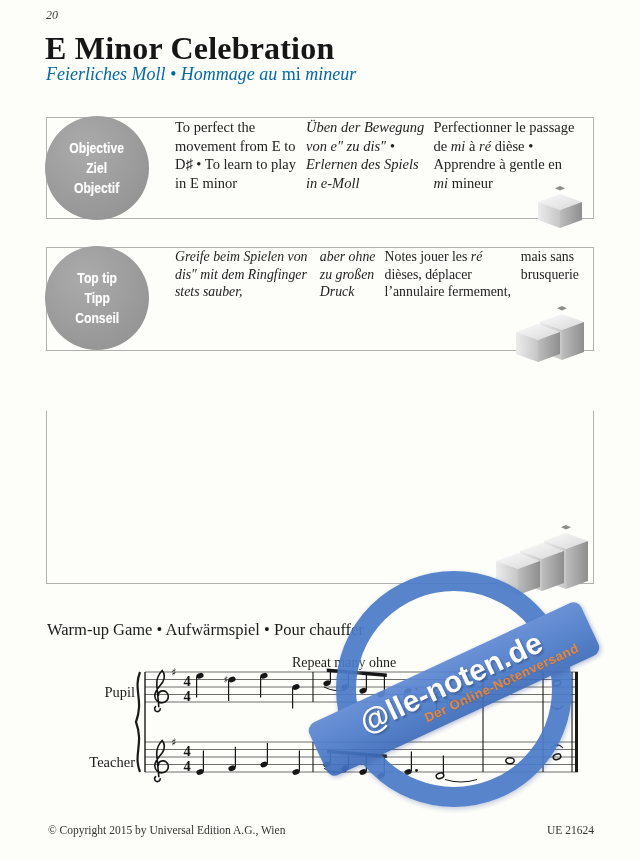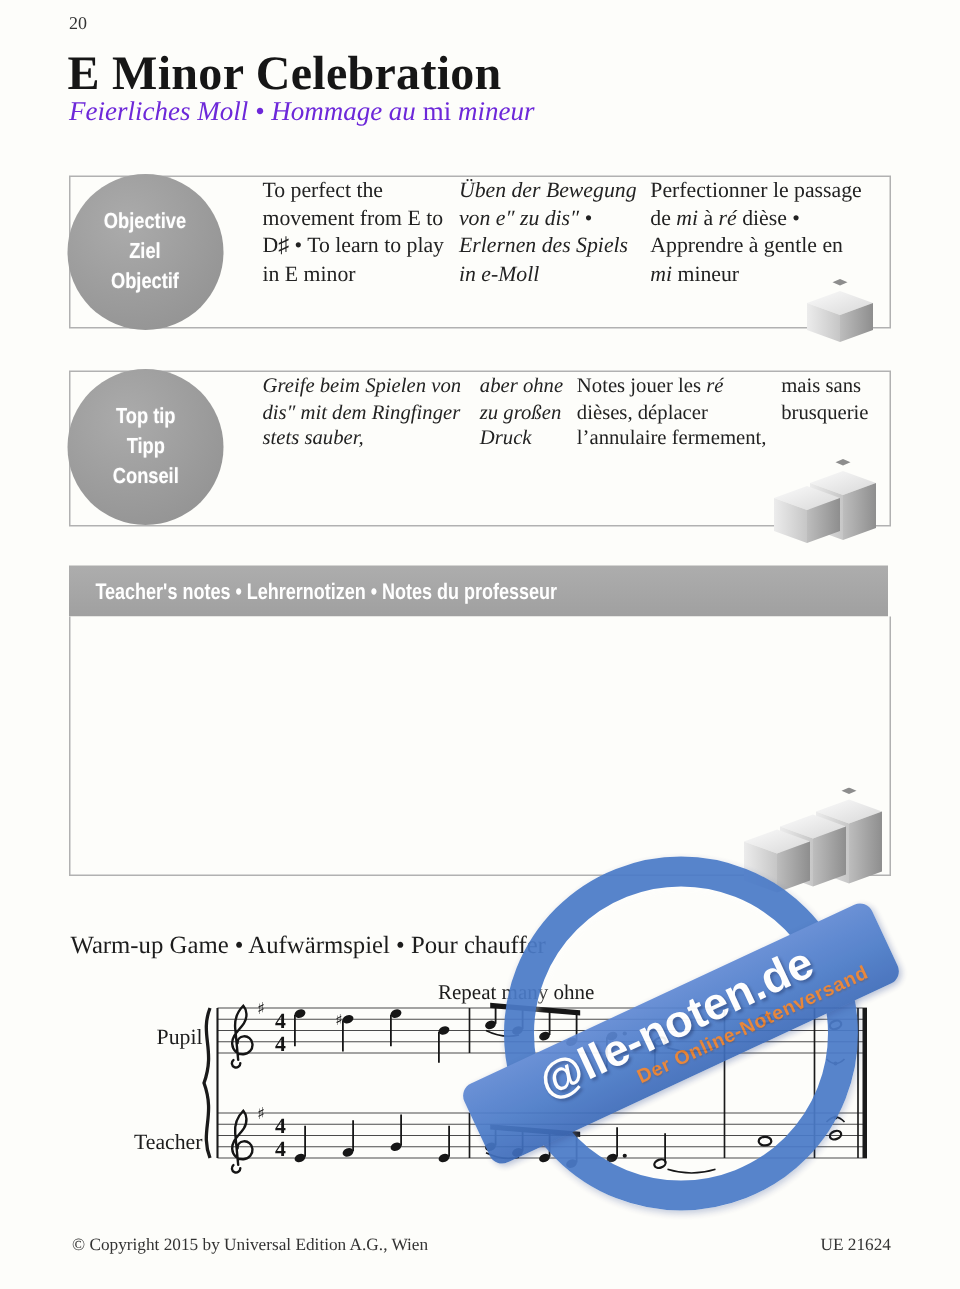--- a/index.html
+++ b/index.html
@@ -1,23 +1,23 @@
 <!DOCTYPE html>
 <html><head>
 <meta charset="utf-8">
 <style>
   html,body{margin:0;padding:0;background:#e9e9e9;}
   .page{position:relative;width:640px;height:859px;background:#fdfdfa;overflow:hidden;
         font-family:"Liberation Serif", serif;color:#222;}
   .abs{position:absolute;}
   .seg-italic{font-style:italic;}
 
-  .page-number{left:46px;top:8px;font-size:12px;color:#333;}
+  .page-number{left:46px;top:8px;font-size:12px;color:#333;font-style:italic;}
   .title{left:45px;top:30px;font-size:32px;font-weight:bold;color:#161616;letter-spacing:.2px;}
-  .subtitle{left:46px;top:64px;font-size:18px;color:#6d28d9;}
+  .subtitle{left:46px;top:64px;font-size:18px;color:#0369a1;}
 
   .info-box{left:46px;width:546px;border:1px solid #b1b1b1;background:#fdfdfa;}
   .box-objective{top:117px;height:100px;}
   .box-tip{top:247px;height:102px;}
   .circle{position:absolute;left:-2px;top:-2px;width:104px;height:104px;border-radius:50%;
           background:radial-gradient(circle at 38% 32%, #ababab, #979797 70%, #8f8f8f);
           display:flex;align-items:center;justify-content:center;}
   .circle-label{color:#fff;font-family:"Liberation Sans", sans-serif;font-weight:bold;
                 font-size:14.5px;line-height:20px;text-align:center;transform:scaleX(.84);
                 text-shadow:0 0 1px rgba(255,255,255,.4);}
@@ -124,23 +124,20 @@
       <polygon points="49,0 54,2.2 49,4.4 44,2.2" fill="#8d8d8d"></polygon>
       <polygon points="49,8 71,16 49,24 27,16" fill="url(#faceT)"></polygon>
       <polygon points="49,24 71,16 71,46 49,54" fill="url(#faceR)"></polygon>
       <polygon points="27,16 49,24 49,54 27,46" fill="url(#faceL)"></polygon>
       <polygon points="25,18 47,26 25,34 3,26" fill="url(#faceT)"></polygon>
       <polygon points="25,34 47,26 47,48 25,56" fill="url(#faceR)"></polygon>
       <polygon points="3,26 25,34 25,56 3,48" fill="url(#faceL)"></polygon>
     </svg>
   </div>
 
-  <div class="abs notes-bar">
-    <div class="notes-bar-label">Teacher's notes • Lehrernotizen • Notes du professeur</div>
-  </div>
   <div class="abs notes-box">
     <svg class="step-icon steps3" viewBox="0 0 98 84">
       <polygon points="73,0 78,2.2 73,4.4 68,2.2" fill="#8d8d8d"></polygon>
       <polygon points="73,8 95,16 73,24 51,16" fill="url(#faceT)"></polygon>
       <polygon points="73,24 95,16 95,56 73,64" fill="url(#faceR)"></polygon>
       <polygon points="51,16 73,24 73,64 51,56" fill="url(#faceL)"></polygon>
       <polygon points="49,18 71,26 49,34 27,26" fill="url(#faceT)"></polygon>
       <polygon points="49,34 71,26 71,58 49,66" fill="url(#faceR)"></polygon>
       <polygon points="27,26 49,34 49,66 27,58" fill="url(#faceL)"></polygon>
       <polygon points="25,28 47,36 25,44 3,36" fill="url(#faceT)"></polygon>

